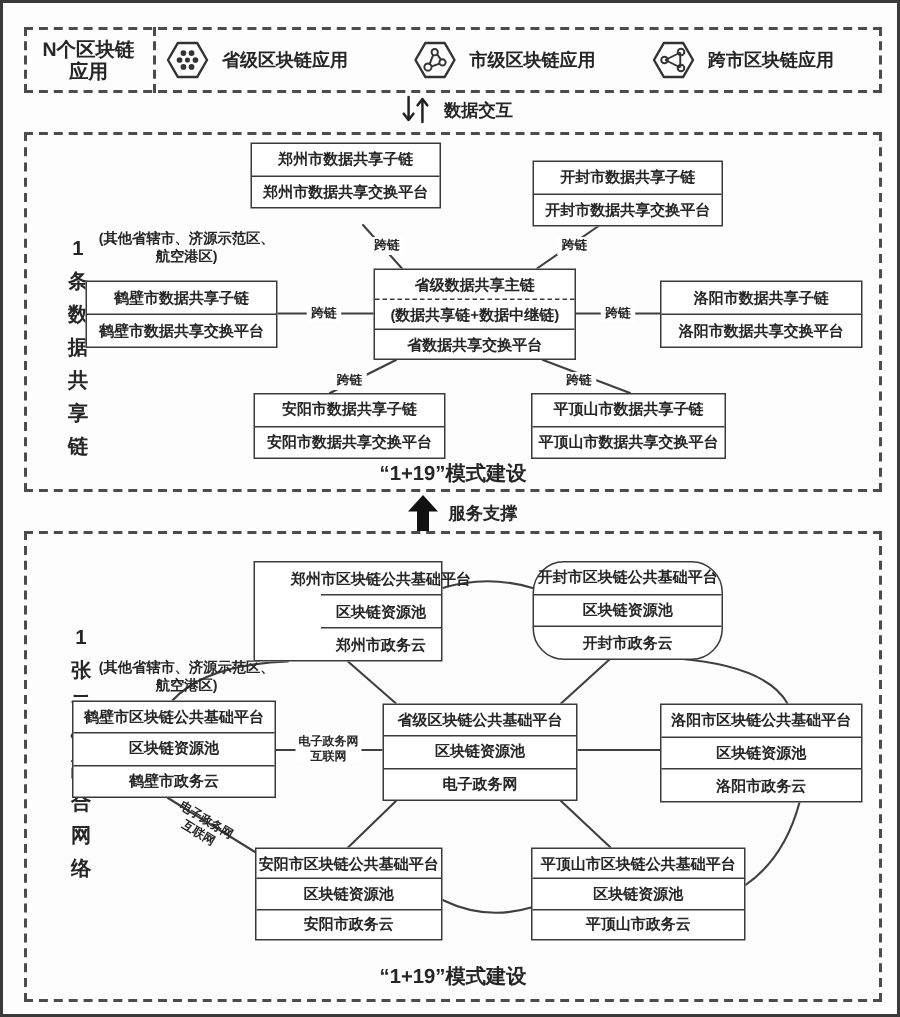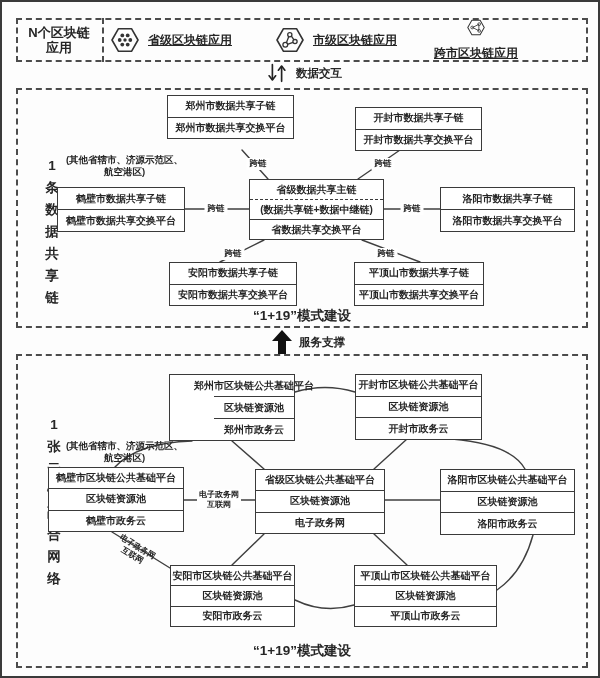--- a/index.html
+++ b/index.html
@@ -33,21 +33,21 @@
   .net-label{
     position:absolute;transform:translate(-50%,-50%);background:#fff;
     padding:0 2px;font-size:8px;font-weight:700;line-height:9.5px;text-align:center;z-index:3;white-space:nowrap;
   }
   .net-label.rot{transform:translate(-50%,-50%) rotate(31deg);background:transparent;}
   .s1-title{
     position:absolute;left:14px;top:16px;width:88px;height:44px;z-index:2;
     display:flex;flex-direction:column;align-items:center;justify-content:center;
     font-weight:700;font-size:13px;line-height:15px;border-right:2px dashed #4c4c4c;box-sizing:border-box;
   }
-  .app{position:absolute;top:16px;height:44px;display:flex;align-items:center;gap:8px;z-index:2;text-decoration:underline;}
+  .app{position:absolute;top:16px;height:44px;display:flex;align-items:center;gap:8px;z-index:2;}
   .app .app-label{font-size:12px;font-weight:700;white-space:nowrap;}
   .flow{position:absolute;display:flex;align-items:center;gap:7px;z-index:2;}
   .flow .flow-label{font-size:11.5px;font-weight:700;white-space:nowrap;}
 </style>
 </head>
 <body>
 
 <div class="page">
 
   <svg class="wires" width="600" height="678" viewBox="0 0 600 678">
@@ -107,21 +107,21 @@
         <line x1="16.2" y1="10.8" x2="19" y2="14.9"></line>
         <line x1="12.4" y1="19.4" x2="18" y2="17.4"></line>
         <circle cx="10.3" cy="19.7" r="2.4"></circle>
         <circle cx="14.8" cy="9.8" r="2.1"></circle>
         <circle cx="20" cy="16.6" r="2.1"></circle>
       </g>
     </svg>
     <span class="app-label">市级区块链应用</span>
   </div>
 
-  <div class="app" style="left:432px;flex-direction:column;">
+  <div class="app" style="left:432px;">
     <svg width="30" height="30" viewBox="0 0 30 30">
       <polygon points="28,15 21.5,26.3 8.5,26.3 2,15 8.5,3.7 21.5,3.7" fill="none" stroke="#333" stroke-width="1.6" stroke-linejoin="round"></polygon>
       <g fill="none" stroke="#333" stroke-width="1.3">
         <line x1="9.5" y1="15" x2="19.5" y2="10"></line>
         <line x1="9.5" y1="15" x2="19.5" y2="20"></line>
         <line x1="19.5" y1="10" x2="19.5" y2="20"></line>
         <circle cx="9" cy="15" r="2.2"></circle>
         <circle cx="20" cy="9.7" r="2.2"></circle>
         <circle cx="20" cy="20.3" r="2.2"></circle>
       </g>
@@ -210,21 +210,21 @@
     <div>(其他省辖市、济源示范区、</div>
     <div>航空港区)</div>
   </div>
 
   <div class="node" style="left:167px;top:372px;width:126px;height:67px;padding-left:44px;">
     <div class="row">郑州市区块链公共基础平台</div>
     <div class="row">区块链资源池</div>
     <div class="row">郑州市政务云</div>
   </div>
 
-  <div class="node" style="left:353px;top:372px;width:127px;height:66px;">
+  <div class="node" style="left:353px;top:372px;width:127px;height:66px;border-radius:21px;">
     <div class="row">开封市区块链公共基础平台</div>
     <div class="row">区块链资源池</div>
     <div class="row">开封市政务云</div>
   </div>
 
   <div class="node" style="left:46px;top:465px;width:136px;height:65px;">
     <div class="row">鹤壁市区块链公共基础平台</div>
     <div class="row">区块链资源池</div>
     <div class="row">鹤壁市政务云</div>
   </div>

